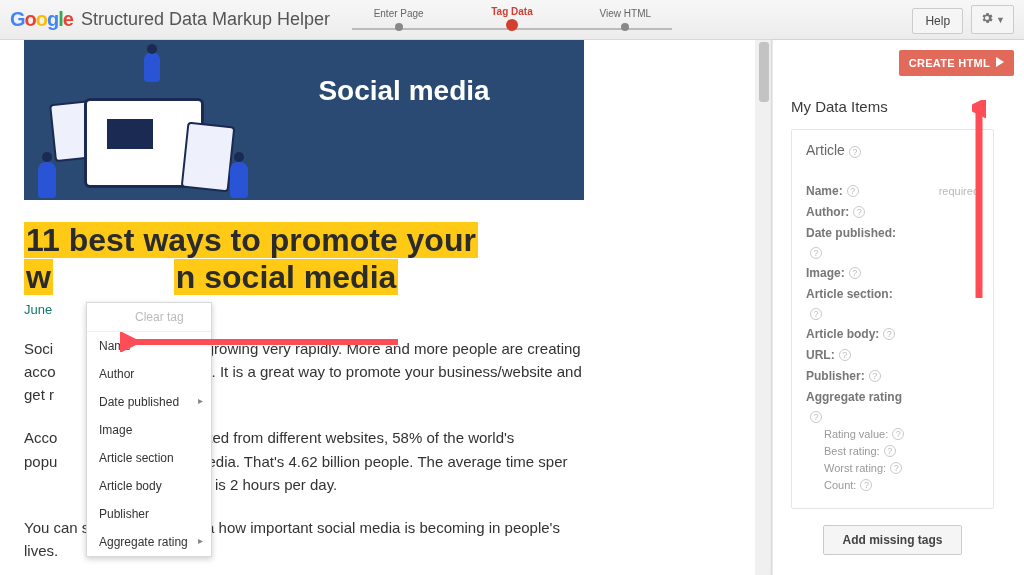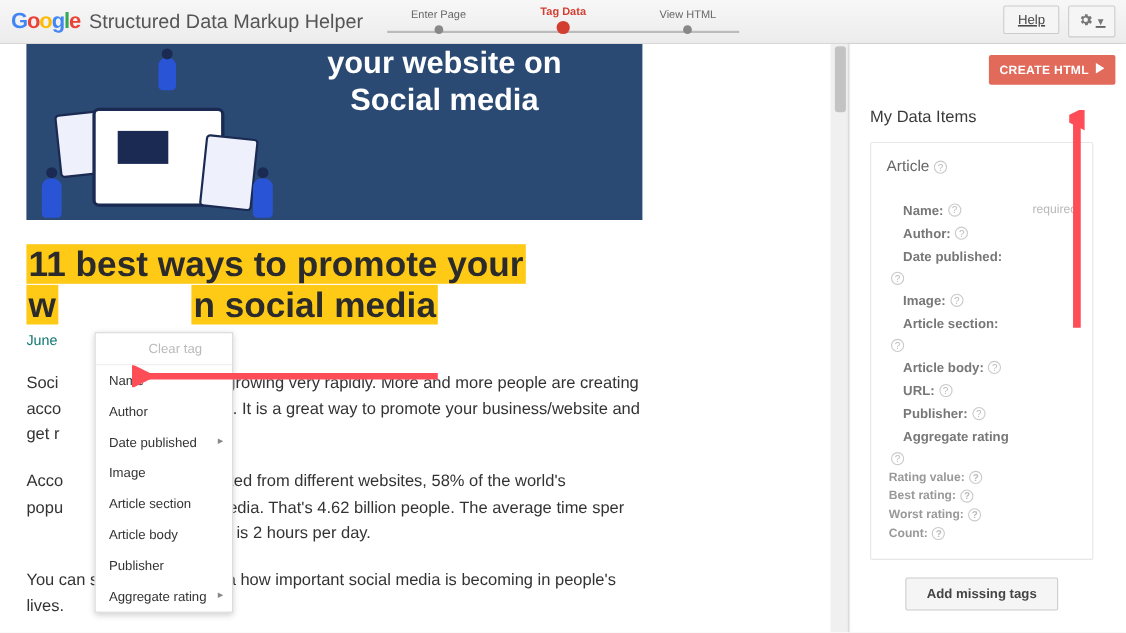--- a/index.html
+++ b/index.html
@@ -41,21 +41,21 @@
   .step { flex:1; text-align:center; font-size:10px; color:#666; position:relative;}
   .step.active { color:#d23f31; font-weight:bold; }
   .step-line {
     position:absolute; top:22px; left:10px; right:10px; height:2px; background:#bbb;
   }
   .step-dot {
     width:8px;height:8px;border-radius:50%;background:#888;margin:4px auto 0;position:relative;z-index:1;
   }
   .step.active .step-dot { width:12px;height:12px;background:#d23f31;margin-top:2px; }
   .step.done .step-dot { background:#888; }
-  .header-right { margin-left:auto; display:flex; align-items:flex-start; gap:8px;text-decoration:underline;}
+  .header-right { margin-left:auto; display:flex; align-items:flex-end; gap:8px;}
   .btn {
     background:#f5f5f5;border:1px solid #ccc;border-radius:2px;
     padding:5px 12px;font-size:12px;color:#444;cursor:pointer;
   }
   .gear-btn {
     background:#f5f5f5;border:1px solid #ccc;border-radius:2px;
     padding:5px 8px;font-size:12px;color:#666;cursor:pointer;
     display:flex;align-items:center;gap:2px;
   }
 
@@ -157,28 +157,28 @@
   }
   .panel-body { padding:58px 30px 0 18px; }
   .panel-title { font-size:15px;color:#3a3a3a;margin-bottom:14px; font-weight:400;}
   .schema-box {
     border:1px solid #e6e6e6;border-radius:2px;
     padding:12px 14px;font-size:12px;color:#777;
   }
   .schema-type { font-size:14px;color:#666;margin-bottom:26px;font-weight:400; }
   .field-row { margin:7px 0; display:flex; align-items:center; }
   .field-label { color:#777;}
-  .field-label b { font-weight:bold;color:#777;margin-left:15px; }
+  .field-label b { font-weight:bold;color:#777; }
   .req { margin-left:auto;color:#b8b8b8;font-size:11px; }
   .help-ico {
     display:inline-block;width:12px;height:12px;border:1px solid #c9c9c9;
     border-radius:50%;font-size:9px;line-height:11px;text-align:center;
     color:#bcbcbc;margin-left:4px;
   }
-  .sub-group { margin-left:2px;font-size:11px;color:#999;font-weight:bold; }
+  .sub-group { margin-left:18px;font-size:11px;color:#999; }
   .sub-group .field-row { margin:5px 0; }
   .add-tags {
     display:block;margin:16px auto 0;background:#f5f5f5;
     border:1px solid #ccc;border-radius:2px;padding:7px 18px;
     font-size:12px;color:#444;cursor:pointer;font-weight:bold;
   }
 
   
   .arrow-up {
     position:absolute; right:38px; top:60px; width:14px;height:200px;
@@ -241,21 +241,21 @@
           <div class="illus-card1"></div>
           <div class="illus-screen">
               <div class="illus-tri"></div>
             </div>
           <div class="illus-card2"></div>
           <div class="illus-dude1"></div>
           <div class="illus-dude2"></div>
           <div class="illus-dude3"></div>
         </div>
         <div class="hero-text">
-          <span>your website on</span><br>
+          <br>
           <span>Social media</span>
         </div>
       </div>
 
       <h1 class="article-title">
         <span class="hl">11 best ways to promote your</span><br>
         <span class="hl">w</span><span style="visibility:hidden;">ebsite o</span><span class="hl">n social media</span>
       </h1>
       <div class="date"><span>June</span></div>
 

